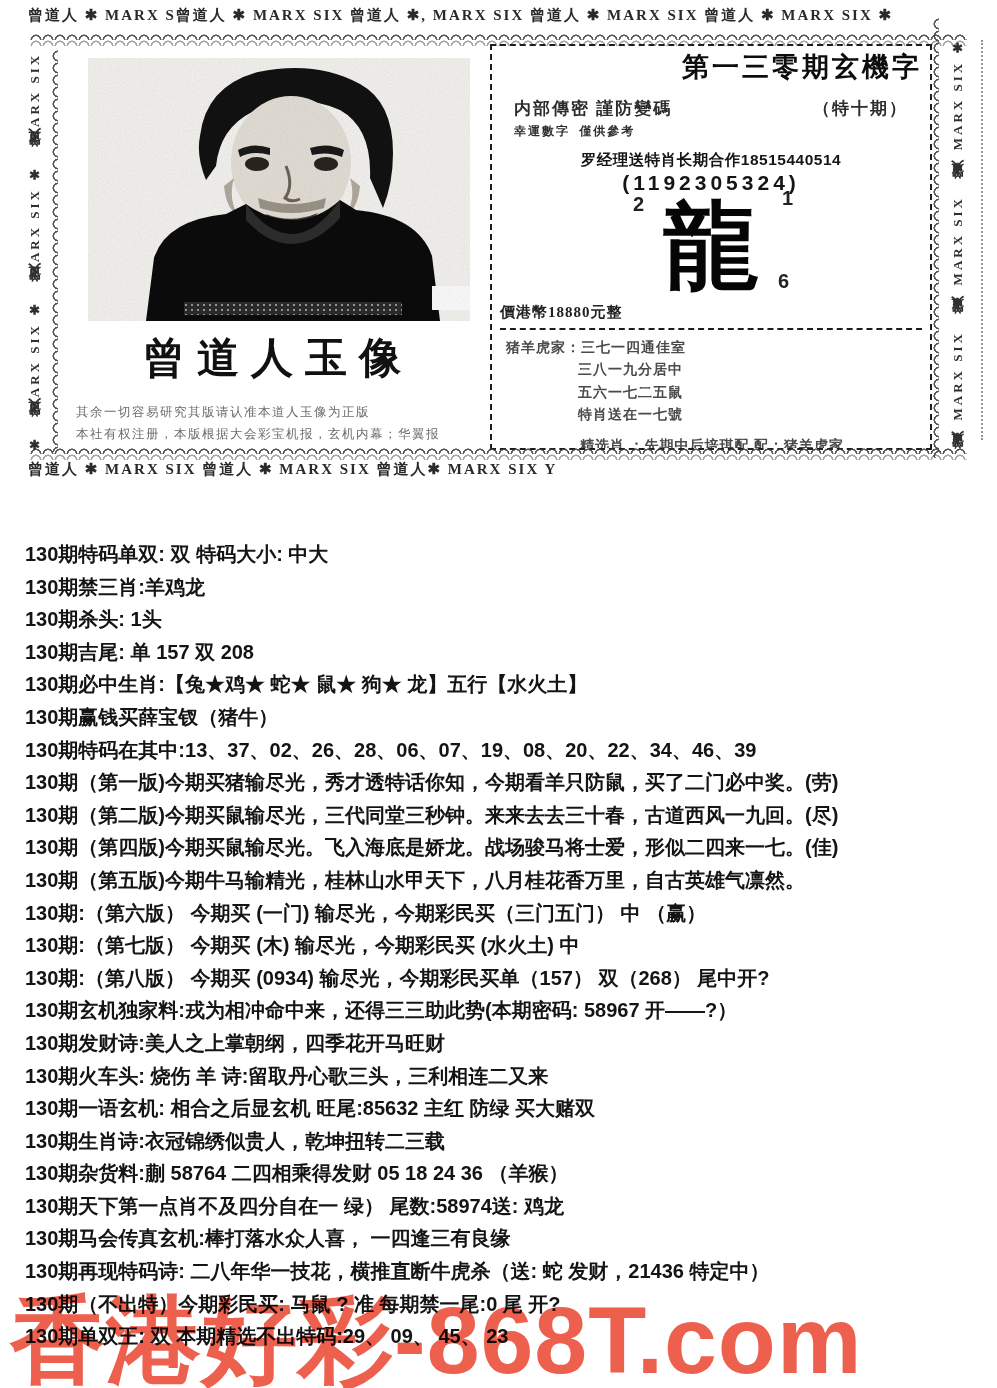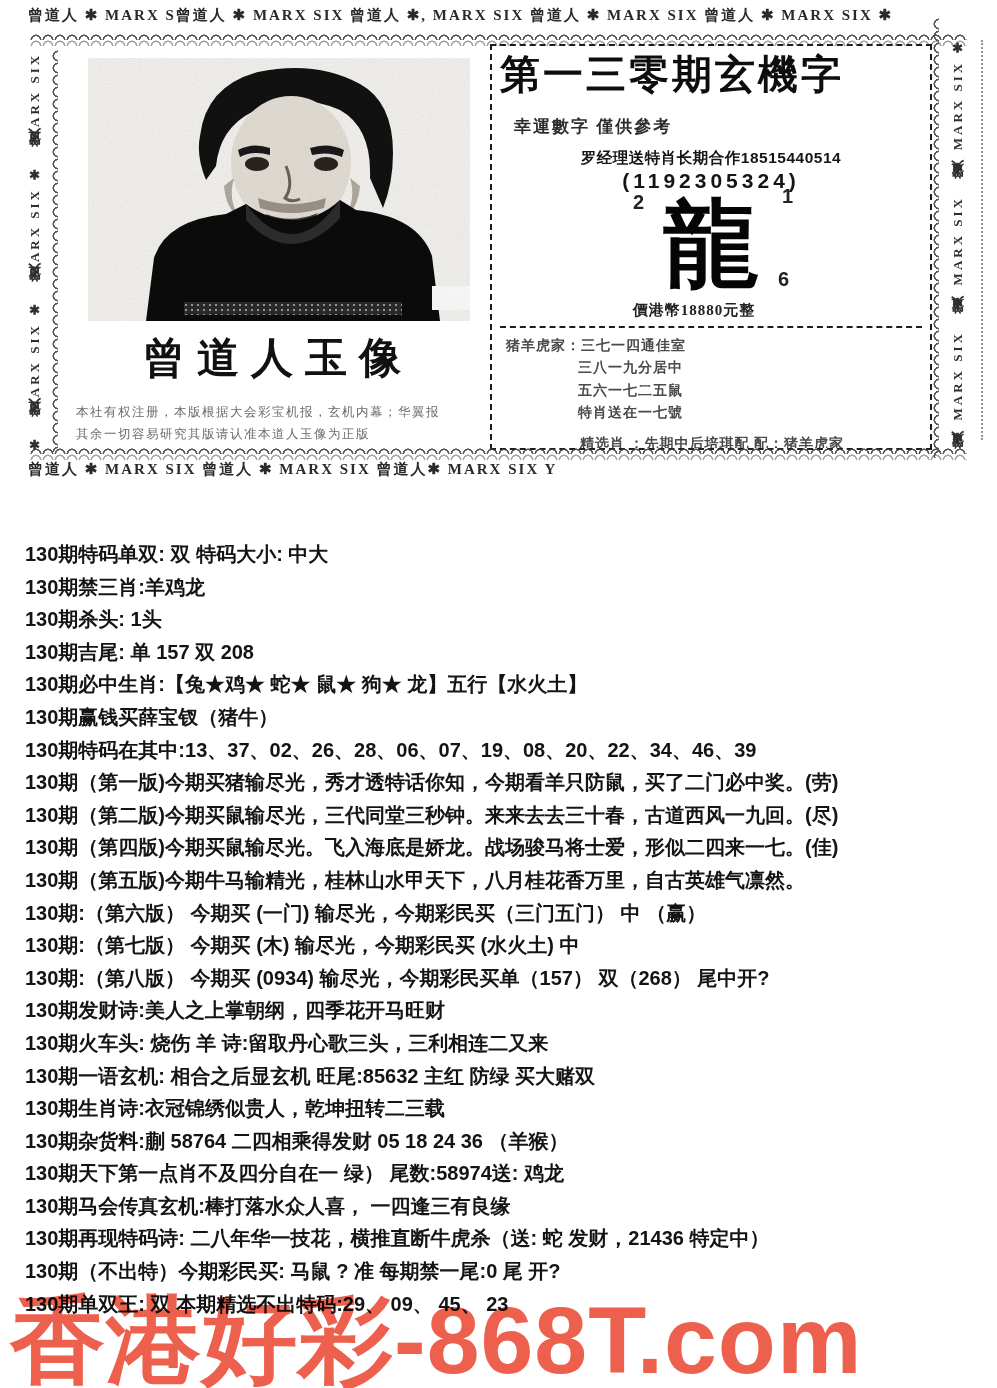--- a/index.html
+++ b/index.html
@@ -49,45 +49,45 @@
     position:absolute; left:76px; top:402px; width:410px;
     font-size:12.5px; line-height:1.75; color:#6b6b6b; letter-spacing:1.5px;
     filter:blur(.4px);
   }
   
   .hbox{
     position:absolute; left:490px; top:44px; width:442px; height:406px;
     border:2px dashed #1d1d1d; padding:6px 8px 4px 8px; overflow:hidden;
   }
   .hbox-title{
-    text-align:left; font-size:40px; font-weight:bold; letter-spacing:3px;
+    text-align:right; font-size:27px; font-weight:bold; letter-spacing:3px;
     font-family:"Liberation Serif", serif; color:#0d0d0d; line-height:1.15;
   }
   .hbox-row{
     display:flex; justify-content:space-between; padding:0 14px; margin-top:14px;
     font-size:17px; font-weight:bold; color:#2c2c2c; letter-spacing:2px;
     font-family:"Liberation Serif", serif;
   }
   .hbox-row2{
-    padding:0 14px; margin-top:17px; font-size:17px; font-weight:bold;
-    color:#2c2c2c; letter-spacing:2px; font-family:Liberation Serif, serif;
+    padding:0 14px; margin-top:3px; font-size:12px; font-weight:bold;
+    color:#2c2c2c; letter-spacing:2px; font-family:Liberation Mono, monospace;
   }
   .hbox-contact{ text-align:center; font-size:15.5px; font-weight:bold; color:#151515; margin-top:10px; letter-spacing:.5px;}
   .hbox-code{ text-align:center; font-size:21px; font-weight:bold; letter-spacing:4px; color:#151515; }
   .dragon-wrap{ text-align:center; height:106px; margin-top:2px; }
   .dragon-rel{ position:relative; display:inline-block; }
   .dragon-char{
     font-size:96px; line-height:100px; font-weight:bold; color:#050505;
     font-family:"Liberation Serif", serif;
   }
   .dnum{ position:absolute; font-size:20px; font-weight:bold; color:#222; }
   .dnum.n2{ left:-30px; top:-4px; }
   .dnum.n1{ right:-34px; top:-10px; }
   .dnum.n6{ right:-30px; bottom:4px; }
-  .price-line{ text-align:center; padding-right:34px; font-size:15px; font-weight:bold; color:#222; letter-spacing:1px; font-family:"Liberation Serif", serif;}
+  .price-line{ text-align:left; padding-right:34px; font-size:15px; font-weight:bold; color:#222; letter-spacing:1px; font-family:"Liberation Serif", serif;}
   .poem{
     border-top:2px dashed #1d1d1d; margin-top:6px; padding:7px 4px 2px 6px;
     font-size:14px; line-height:1.6; color:#4a4a4a; font-weight:bold;
     font-family:"Liberation Serif", serif; filter:blur(.45px); letter-spacing:1px;
   }
   .poem-cols{ display:flex; }
   .pcol{ flex:1; }
   .pline{ padding-left:72px; }
   .pline.first{ padding-left:0; }
   .pcol.right .pline{ padding-left:46px; }
@@ -154,26 +154,30 @@
       <path d="M58,263 L66,200 Q78,162 138,156 L158,146 Q180,162 204,162 Q230,162 252,142 L268,152 Q330,158 344,198 L352,263 Z" fill="#0c0c0c"></path>
       <path d="M158,146 Q180,176 204,176 Q228,176 252,142 L252,160 Q228,186 204,186 Q180,186 158,162 Z" fill="#2e2e2e"></path>
 
       <rect x="96" y="244" width="218" height="13" fill="url(#hatch)"></rect>
       <rect x="344" y="228" width="38" height="24" fill="#ffffff"></rect>
       <rect width="382" height="263" filter="url(#grain)" opacity=".35"></rect>
     </svg>
   </div>
   <div class="caption">曾道人玉像</div>
   <div class="photo-notes">
+    <div>其余一切容易研究其版请认准本道人玉像为正版</div>
     <div>本社有权注册，本版根据大会彩宝机报，玄机内幕；华翼报</div>
-    <div>其余一切容易研究其版请认准本道人玉像为正版</div>
   </div>
 
   <div class="hbox">
     <div class="hbox-title">第一三零期玄機字</div>
+    <div class="hbox-row">
+      <span>内部傳密  謹防變碼</span>
+      <span>（特十期）</span>
+    </div>
     <div class="hbox-row2">幸運數字  僅供參考</div>
     <div class="hbox-contact">罗经理送特肖长期合作18515440514</div>
     <div class="hbox-code">(1192305324)</div>
     <div class="dragon-wrap">
       <span class="dragon-rel">
         <span class="dnum n2">2</span>
         <span class="dnum n1">1</span>
         <span class="dnum n6">6</span>
         <span class="dragon-char">龍</span>
       </span>
@@ -205,20 +209,21 @@
     <div class="line">130期必中生肖:【兔★鸡★ 蛇★ 鼠★ 狗★ 龙】五行【水火土】</div>
     <div class="line">130期赢钱买薛宝钗（猪牛）</div>
     <div class="line">130期特码在其中:13、37、02、26、28、06、07、19、08、20、22、34、46、39</div>
     <div class="line">130期（第一版)今期买猪输尽光，秀才透特话你知，今期看羊只防鼠，买了二门必中奖。(劳)</div>
     <div class="line">130期（第二版)今期买鼠输尽光，三代同堂三秒钟。来来去去三十春，古道西风一九回。(尽)</div>
     <div class="line">130期（第四版)今期买鼠输尽光。飞入海底是娇龙。战场骏马将士爱，形似二四来一七。(佳)</div>
     <div class="line">130期（第五版)今期牛马输精光，桂林山水甲天下，八月桂花香万里，自古英雄气凛然。</div>
     <div class="line">130期:（第六版） 今期买 (一门) 输尽光，今期彩民买（三门五门） 中 （赢）</div>
     <div class="line">130期:（第七版） 今期买 (木) 输尽光，今期彩民买 (水火土) 中</div>
     <div class="line">130期:（第八版） 今期买 (0934) 输尽光，今期彩民买单（157） 双（268） 尾中开?</div>
+    <div class="line">130期玄机独家料:戎为相冲命中来，还得三三助此势(本期密码: 58967   开——?）</div>
     <div class="line">130期发财诗:美人之上掌朝纲，四季花开马旺财</div>
     <div class="line">130期火车头: 烧伤 羊 诗:留取丹心歌三头，三利相连二又来</div>
     <div class="line">130期一语玄机: 相合之后显玄机 旺尾:85632 主红  防绿  买大赌双</div>
     <div class="line">130期生肖诗:衣冠锦绣似贵人，乾坤扭转二三载</div>
     <div class="line">130期杂货料:蒯    58764    二四相乘得发财 05 18 24 36 （羊猴）</div>
     <div class="line">130期天下第一点肖不及四分自在一  绿）  尾数:58974送: 鸡龙</div>
     <div class="line">130期马会传真玄机:棒打落水众人喜， 一四逢三有良缘</div>
     <div class="line">130期再现特码诗: 二八年华一技花，横推直断牛虎杀（送: 蛇 发财，21436  特定中）</div>
     <div class="line">130期（不出特）今期彩民买:  马鼠  ? 准  每期禁一尾:0  尾  开?</div>
     <div class="line">130期单双王:  双   本期精选不出特码:29、 09、 45、 23</div>

